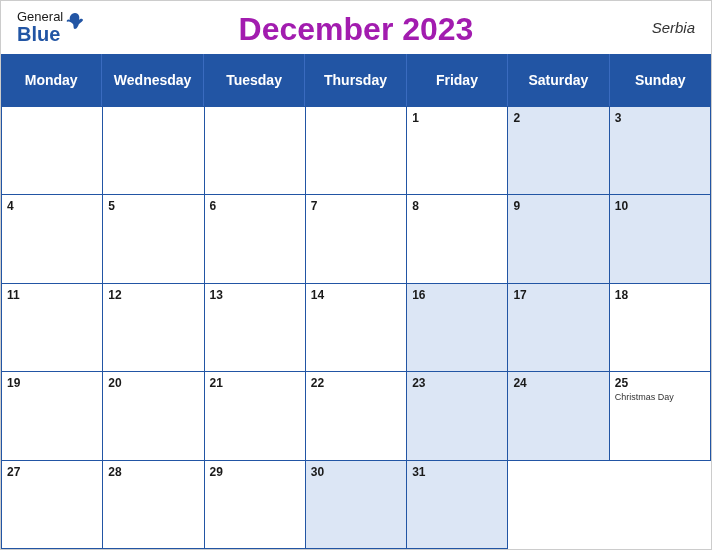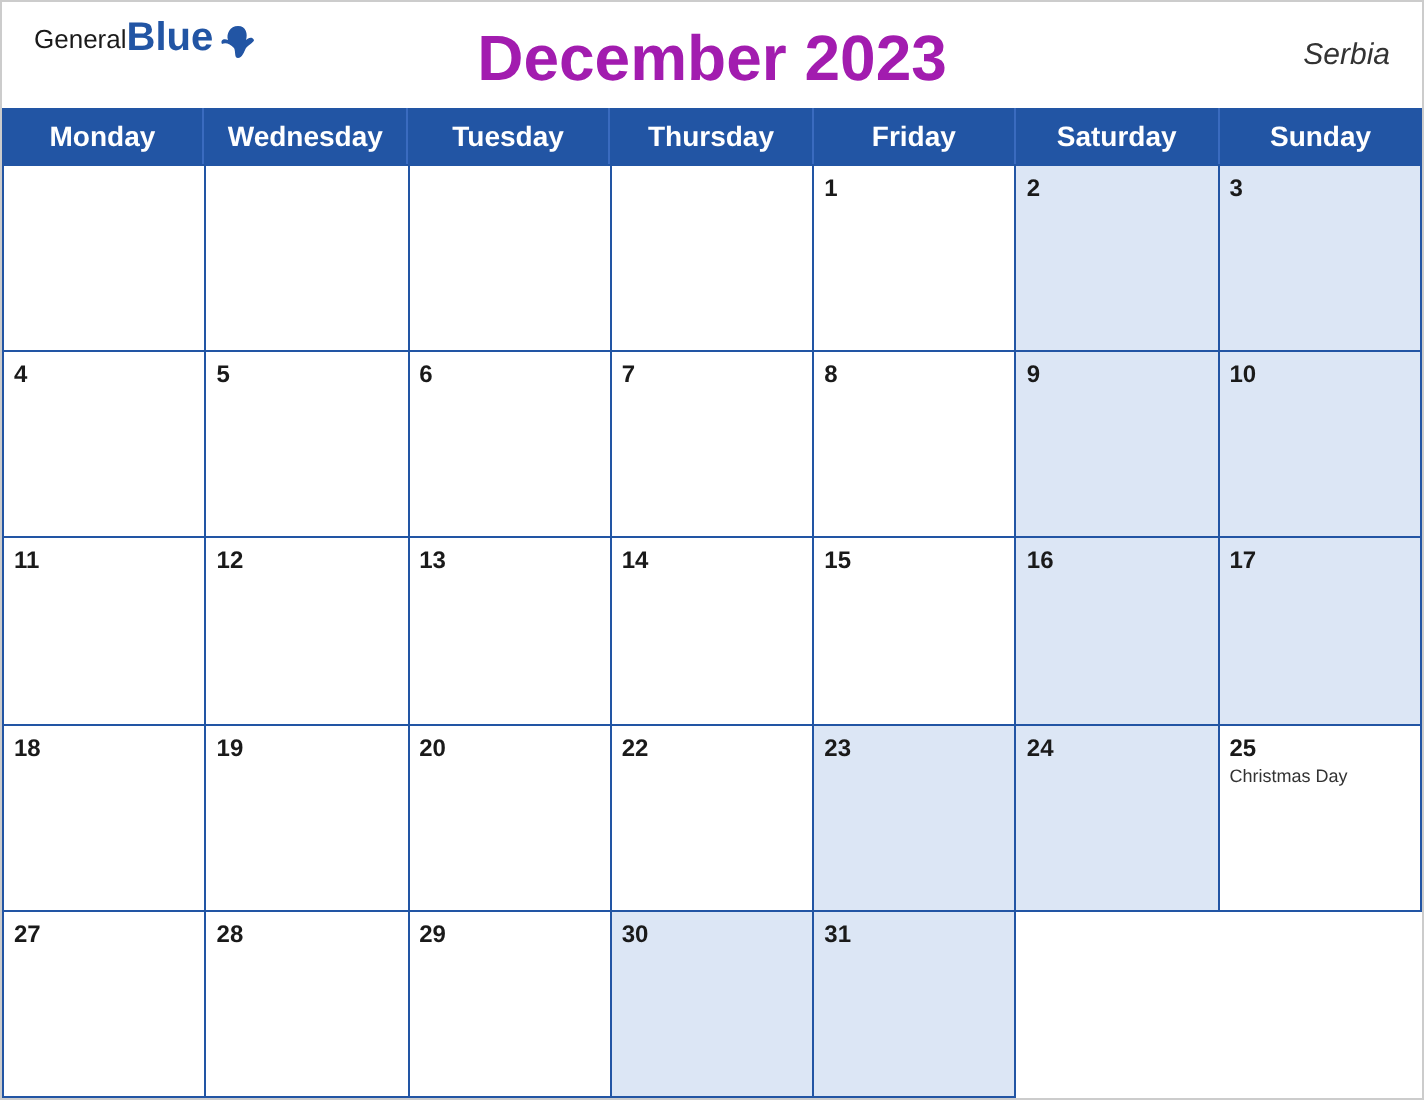--- a/index.html
+++ b/index.html
@@ -38,22 +38,21 @@
     }
     .logo-container {
       position: absolute;
       left: 16px;
       top: 8px;
       display: flex;
       align-items: flex-start;
     }
     .logo-text-col {
       display: flex;
-      flex-direction: row;
-      align-items: center;
+      flex-direction: column;
     }
     .month-title {
       font-size: 32px;
       font-weight: bold;
       color: #a21caf;
       text-align: center;
     }
     .country-label {
       position: absolute;
       right: 16px;
@@ -63,21 +62,21 @@
       font-style: italic;
     }
     .day-headers {
       display: grid;
       grid-template-columns: repeat(7, 1fr);
       background: #2255a4;
     }
     .day-header {
       color: #fff;
       text-align: center;
-      padding: 6px 0;
+      padding: 18px 0;
       font-size: 14px;
       font-weight: bold;
       border-right: 1px solid #3a6bbf;
     }
     .day-header:last-child {
       border-right: none;
     }
     .calendar-grid {
       display: grid;
       grid-template-columns: repeat(7, 1fr);
@@ -180,37 +179,37 @@
       </div>
       <div class="cal-cell">
         <span class="date-num">12</span>
       </div>
       <div class="cal-cell">
         <span class="date-num">13</span>
       </div>
       <div class="cal-cell">
         <span class="date-num">14</span>
       </div>
-      <div class="cal-cell">
-        <span class="date-num">15</span>
-      </div>
       <div class="cal-cell shaded">
         <span class="date-num">16</span>
       </div>
       <div class="cal-cell shaded">
         <span class="date-num">17</span>
       </div>
       <div class="cal-cell">
         <span class="date-num">18</span>
       </div>
       <div class="cal-cell">
         <span class="date-num">19</span>
       </div>
       <div class="cal-cell">
         <span class="date-num">20</span>
+      </div>
+      <div class="cal-cell">
+        <span class="date-num">21</span>
       </div>
       <div class="cal-cell">
         <span class="date-num">22</span>
       </div>
       <div class="cal-cell shaded">
         <span class="date-num">23</span>
       </div>
       <div class="cal-cell shaded">
         <span class="date-num">24</span>
       </div>

